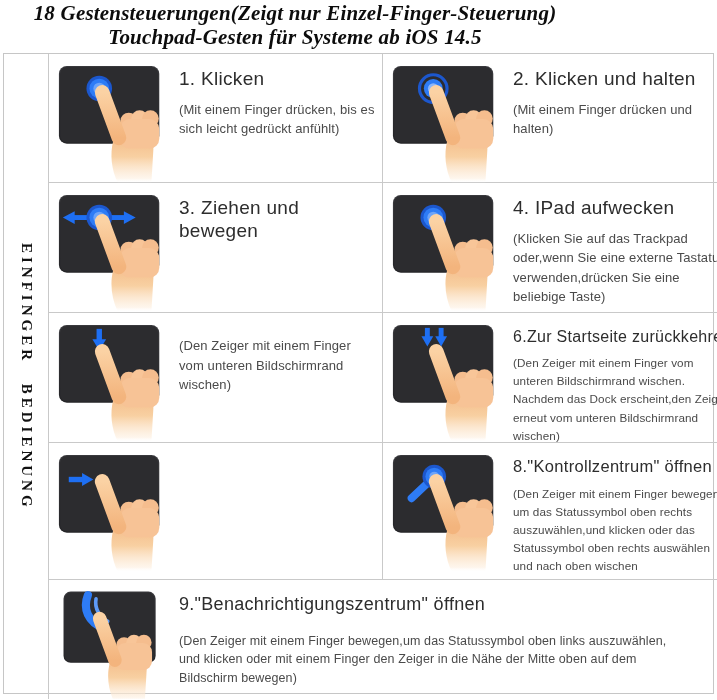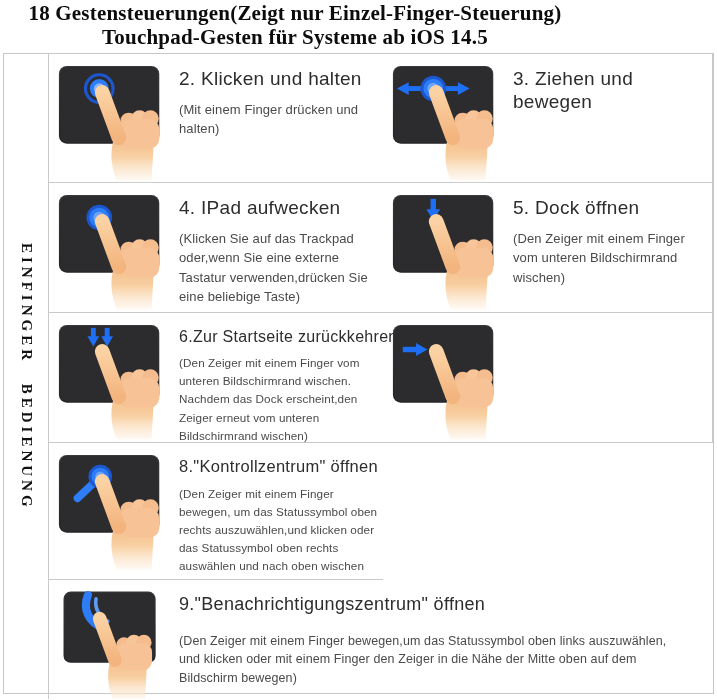--- a/index.html
+++ b/index.html
@@ -1,20 +1,20 @@
 <!DOCTYPE html>
 <html><head>
 <meta charset="utf-8">
 <style>
   * { margin:0; padding:0; box-sizing:border-box; }
   html,body { width:717px; height:700px; background:#ffffff; overflow:hidden;
               font-family:"Liberation Sans", sans-serif; }
 
   
-  .title-block { width:590px; text-align:center; padding-top:1px; }
+  .title-block { width:590px; text-align:center; padding-top:1px;font-style:italic; }
   .title-line { font-family:"Liberation Serif", serif; font-weight:bold;
                 font-size:21px; line-height:24px; color:#0c0c0c; letter-spacing:0.2px; }
 
   
   .grid { position:absolute; left:3px; top:53px; width:711px; height:641px;
           border:1px solid #c6c6c6; display:grid;
           grid-template-columns:45px 334px 1fr;
           grid-template-rows:129px 130px 130px 137px 1fr; background:#fff; }
   .cell { position:relative; display:flex; padding:5px 2px 0 7px; }
   .br { border-right:1px solid #c9c9c9; }
@@ -129,20 +129,33 @@
   <div class="title-line">18 Gestensteuerungen(Zeigt nur Einzel-Finger-Steuerung)</div>
   <div class="title-line">Touchpad-Gesten für Systeme ab iOS 14.5</div>
 </div>
 
 <div class="grid">
 
   <div class="side">
     <div class="side-label">EINFINGER BEDIENUNG</div>
   </div>
 
+  <div class="cell bb br">
+    <div class="illus">
+      <svg width="118" height="122" viewBox="0 0 118 124">
+        <use href="#pad"></use>
+          <use href="#ovClick"></use>
+          <use href="#hand"></use>
+      </svg>
+    </div>
+    <div class="txt">
+      <div class="g-title">1. Klicken</div>
+      <div class="g-desc">(Mit einem Finger drücken, bis es sich leicht gedrückt anfühlt)</div>
+    </div>
+  </div>
 
   <div class="cell bb">
     <div class="illus">
       <svg width="118" height="122" viewBox="0 0 118 124">
         <use href="#pad"></use>
           <use href="#ovHold"></use>
           <use href="#hand"></use>
       </svg>
     </div>
     <div class="txt">
@@ -180,21 +193,20 @@
 
   <div class="cell bb br">
     <div class="illus">
       <svg width="118" height="122" viewBox="0 0 118 124">
         <use href="#pad"></use>
           <use href="#ovDown"></use>
           <use href="#hand"></use>
       </svg>
     </div>
     <div class="txt">
-      <div class="g-title">5. Dock öffnen</div>
       <div class="g-desc">(Den Zeiger mit einem Finger vom unteren Bildschirmrand wischen)</div>
     </div>
   </div>
 
   <div class="cell bb">
     <div class="illus">
       <svg width="118" height="122" viewBox="0 0 118 124">
         <use href="#pad"></use>
           <use href="#ovDown2"></use>
           <use href="#hand"></use>

